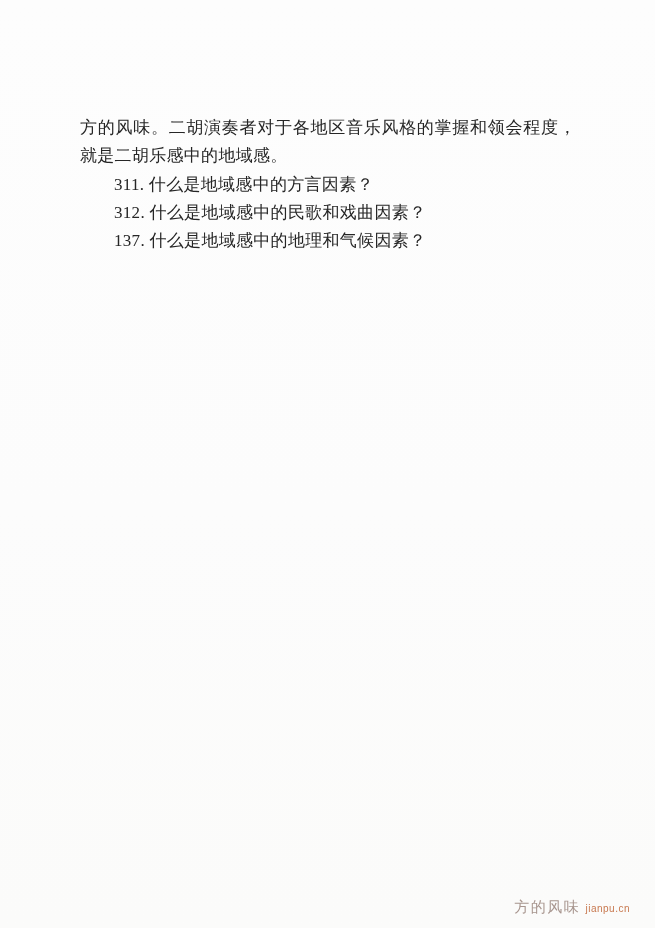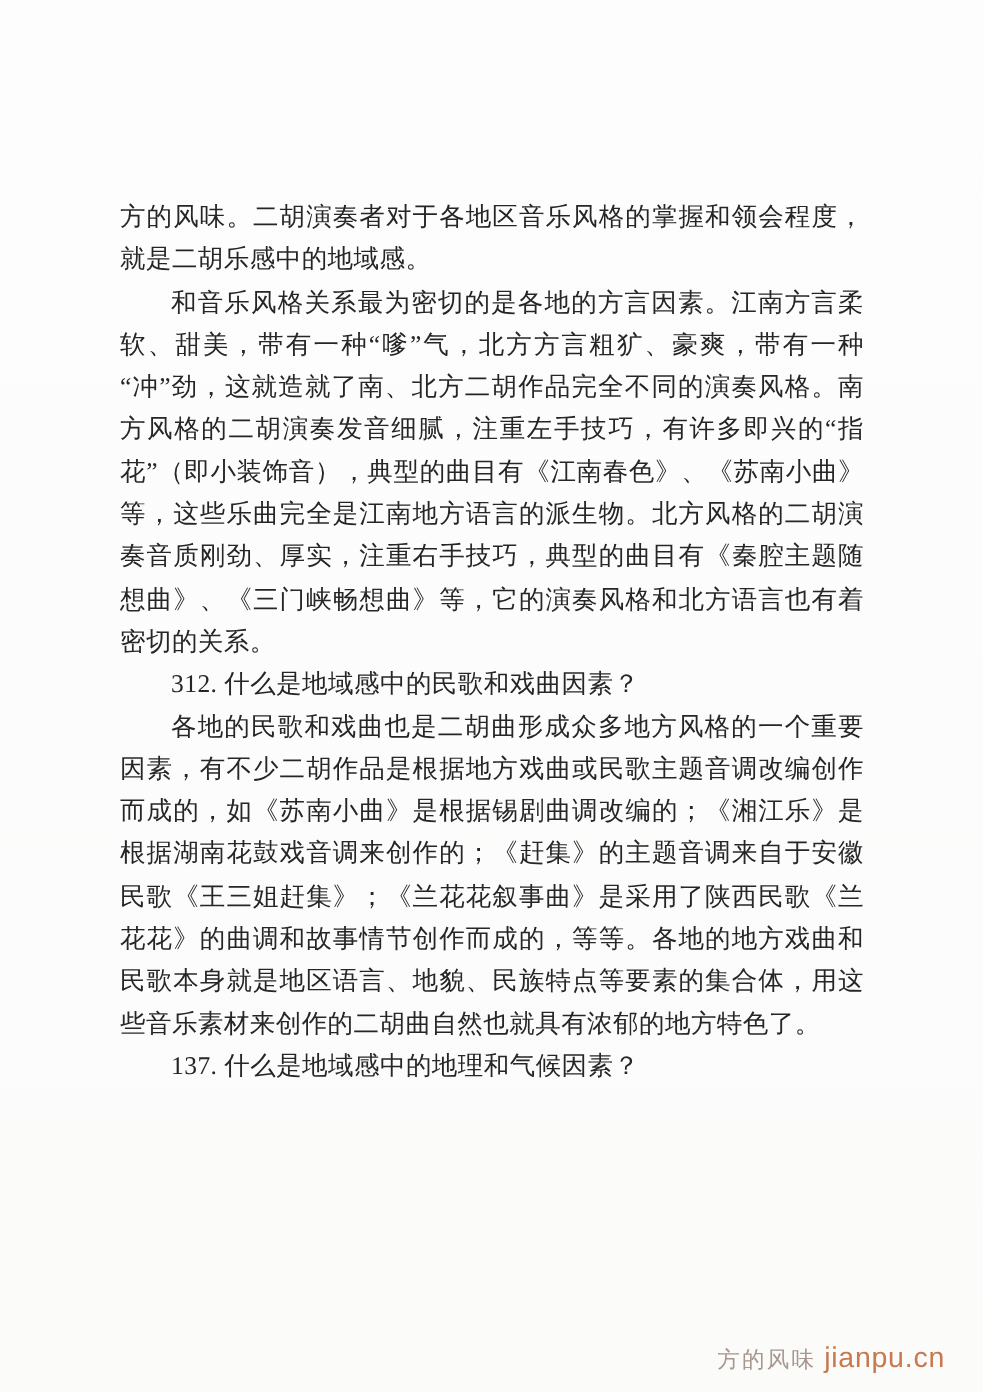--- a/index.html
+++ b/index.html
@@ -31,50 +31,48 @@
     margin: 0;
     padding: 0;
     text-align: justify;
   }
   .para.question,
   .para.answer {
     text-indent: 2em;
   }
   .para.continuation {
     text-indent: 0;
-    margin-top: 17px;
   }
   .watermark {
     position: absolute;
     right: 25px;
     bottom: 11px;
     font-size: 15px;
     letter-spacing: 1.5px;
     white-space: nowrap;
   }
   .wm-name {
     color: #a8968f;
     font-family: "Liberation Serif", "DejaVu Serif", serif;
   }
   .wm-url {
     color: #c87950;
     letter-spacing: 0.5px;
-    font-size: 19px;
+    font-size: 10px;
     font-family: "Liberation Sans", "DejaVu Sans", sans-serif;
   }
 </style>
 </head>
 <body>
 
 <div class="page">
   <div class="text-block">
     <p class="para continuation">方的风味。二胡演奏者对于各地区音乐风格的掌握和领会程度，就是二胡乐感中的地域感。</p>
-    <p class="para answer">和音乐风格关系最为密切的是各地的方言因素。江南方言柔软、甜美，带有一种“嗲”气，北方方言粗犷、豪爽，带有一种“冲”劲，这就造就了南、北方二胡作品完全不同的演奏风格。南方风格的二胡演奏发音细腻，注重左手技巧，有许多即兴的“指花”（即小装饰音），典型的曲目有《江南春色》、《苏南小曲》等，这些乐曲完全是江南地方语言的派生物。北方风格的二胡演奏音质刚劲、厚实，注重右手技巧，典型的曲目有《秦腔主题随想曲》、《三门峡畅想曲》等，它的演奏风格和北方语言也有着密切的关系。</p>
+    <p class="para question">311. 什么是地域感中的方言因素？</p>
     <p class="para question">312. 什么是地域感中的民歌和戏曲因素？</p>
-    <p class="para answer">各地的民歌和戏曲也是二胡曲形成众多地方风格的一个重要因素，有不少二胡作品是根据地方戏曲或民歌主题音调改编创作而成的，如《苏南小曲》是根据锡剧曲调改编的；《湘江乐》是根据湖南花鼓戏音调来创作的；《赶集》的主题音调来自于安徽民歌《王三姐赶集》；《兰花花叙事曲》是采用了陕西民歌《兰花花》的曲调和故事情节创作而成的，等等。各地的地方戏曲和民歌本身就是地区语言、地貌、民族特点等要素的集合体，用这些音乐素材来创作的二胡曲自然也就具有浓郁的地方特色了。</p>
     <p class="para question">137. 什么是地域感中的地理和气候因素？</p>
   </div>
 
   <div class="watermark">
     <span class="wm-name">方的风味</span>
     <span class="wm-url">jianpu.cn</span>
   </div>
 </div>
 
 </body></html>

